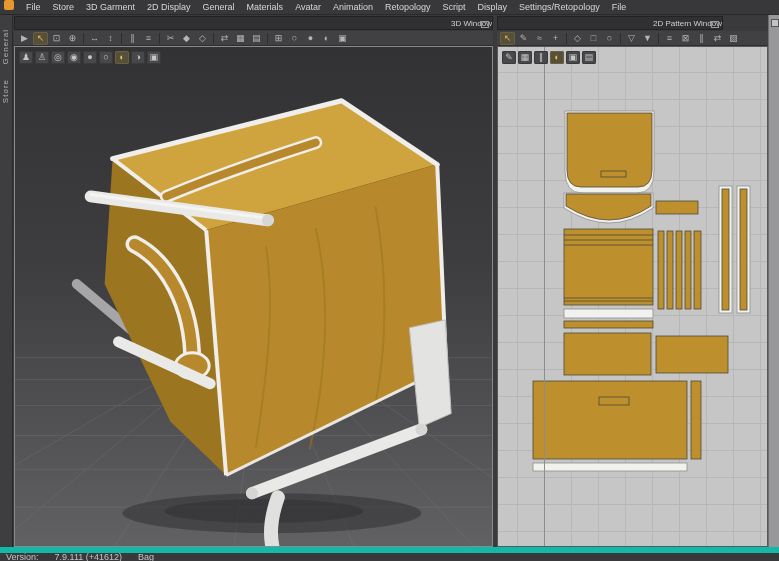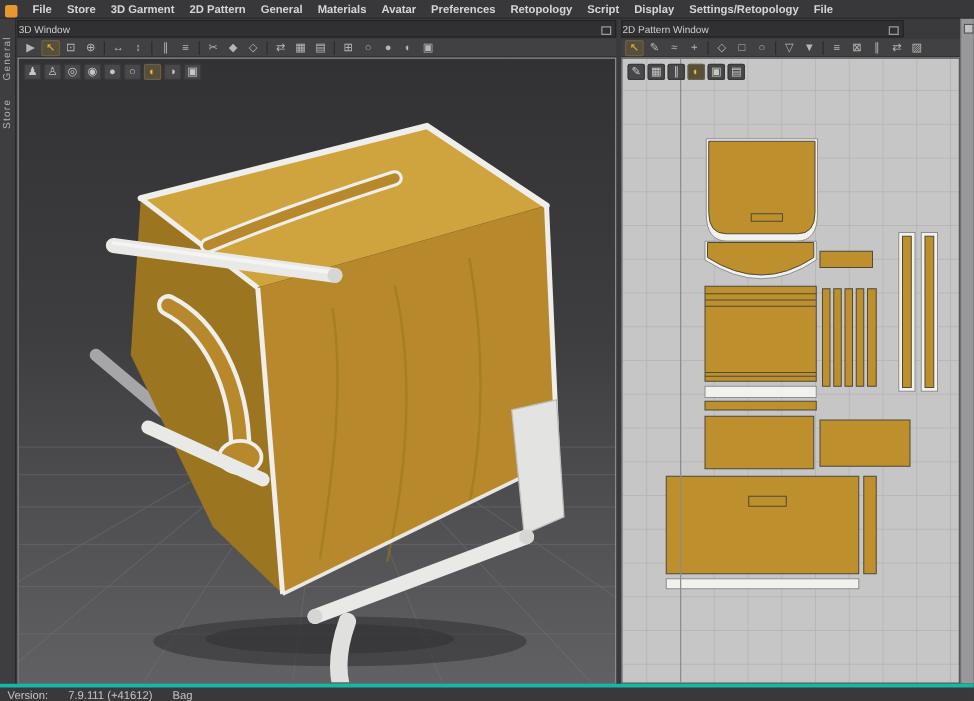--- a/index.html
+++ b/index.html
@@ -1,32 +1,32 @@
 <!DOCTYPE html>
 <html><head>
 <meta charset="utf-8">
 <style>
   html,body{width:779px;height:561px;margin:0;overflow:hidden;background:#3a3a3c;
     font-family:"Liberation Sans",sans-serif;-webkit-font-smoothing:antialiased;}
   
   #menubar{position:absolute;left:0;top:0;width:779px;height:15px;background:#38383a;
-    border-bottom:1px solid #2a2a2c;display:flex;align-items:flex-end;padding-left:3px;box-sizing:border-box;font-weight:bold;}
+    border-bottom:1px solid #2a2a2c;display:flex;align-items:flex-start;padding-left:3px;box-sizing:border-box;}
   #logo{width:10px;height:10px;background:#e8962e;border-radius:2px;margin:0 6px 0 1px;flex:0 0 auto;}
   .menu-item{font-size:9px;color:#d6d6d6;padding:0 6px;line-height:14px;white-space:nowrap;cursor:default;}
   
   #left-rail{position:absolute;left:0;top:15px;width:13px;height:532px;background:#3e3e40;border-right:1px solid #2a2a2c;box-sizing:border-box;}
   .rail-tab{position:absolute;left:1px;writing-mode:vertical-rl;transform:rotate(180deg);
     font-size:8px;color:#b5b5b5;letter-spacing:1px;}
   #rail-tab-general{top:14px;}
   #rail-tab-store{top:64px;}
   #right-rail{position:absolute;left:768px;top:15px;width:11px;height:532px;background:#98989a;border-left:1px solid #6f6f71;box-sizing:border-box;}
   #right-rail .mini-icon{position:absolute;top:4px;left:2px;width:6px;height:6px;border:1px solid #555;background:#c2c2c4;}
   
   .ptitle{position:absolute;top:16px;height:14px;background:#303032;border:1px solid #232325;
-    color:#cfcfcf;font-size:8px;display:flex;align-items:center;justify-content:flex-start;box-sizing:border-box;}
+    color:#cfcfcf;font-size:8px;display:flex;align-items:center;justify-content:flex-end;box-sizing:border-box;}
   #title-3d{left:14px;width:479px;}
   #title-2d{left:497px;width:226px;}
   .undock{position:absolute;right:3px;top:4px;width:6px;height:5px;border:1px solid #9a9a9a;background:transparent;}
   
   .tbar{position:absolute;top:31px;height:15px;background:#414144;border-bottom:1px solid #2e2e30;
     display:flex;align-items:center;padding-left:3px;gap:1px;box-sizing:border-box;}
   #tb3d{left:14px;width:479px;}
   #tb2d{left:497px;width:271px;}
   .ticon{width:15px;height:13px;display:flex;align-items:center;justify-content:center;
     font-size:9px;line-height:13px;color:#b5b5b5;border-radius:2px;cursor:default;flex:0 0 auto;}
@@ -40,38 +40,38 @@
   #vp2d{position:absolute;left:497px;top:46px;width:271px;height:501px;border:1px solid #58585a;
     box-sizing:border-box;overflow:hidden;background-color:#c6c6c7;
     background-image:linear-gradient(to right,#b7b7b8 1px,transparent 1px),
                      linear-gradient(to bottom,#b7b7b8 1px,transparent 1px);
     background-size:27px 27px;background-position:19px -2px;}
   #vp3d svg,#vp2d svg{display:block;}
   .innerbar{position:absolute;left:4px;top:4px;display:flex;gap:2px;z-index:5;}
   #axis-v{position:absolute;left:46px;top:0;width:1px;height:100%;background:#8d8d8f;}
   
   #statusbar{position:absolute;left:0;top:547px;width:779px;height:14px;background:#39393b;
-    border-top:3px solid #14b8a6;display:flex;align-items:center;font-size:9px;color:#c4c4c4;
+    border-top:6px solid #14b8a6;display:flex;align-items:center;font-size:9px;color:#c4c4c4;
     box-sizing:border-box;padding-left:6px;}
   #statusbar span{margin-right:16px;white-space:nowrap;}
 </style>
 </head>
 <body>
 
 <div id="menubar">
   <span id="logo"></span>
   <span id="menu-items" style="display:flex;">
       <span class="menu-item">File</span>
       <span class="menu-item">Store</span>
       <span class="menu-item">3D Garment</span>
-      <span class="menu-item">2D Pattern</span>
+      <span class="menu-item">2D Display</span>
       <span class="menu-item">General</span>
       <span class="menu-item">Materials</span>
       <span class="menu-item">Avatar</span>
-      <span class="menu-item">Preferences</span>
+      <span class="menu-item">Animation</span>
       <span class="menu-item">Retopology</span>
       <span class="menu-item">Script</span>
       <span class="menu-item">Display</span>
       <span class="menu-item">Settings/Retopology</span>
       <span class="menu-item">File</span>
     </span>
 </div>
 
 <div id="left-rail">
   <div class="rail-tab" id="rail-tab-general">General</div>

